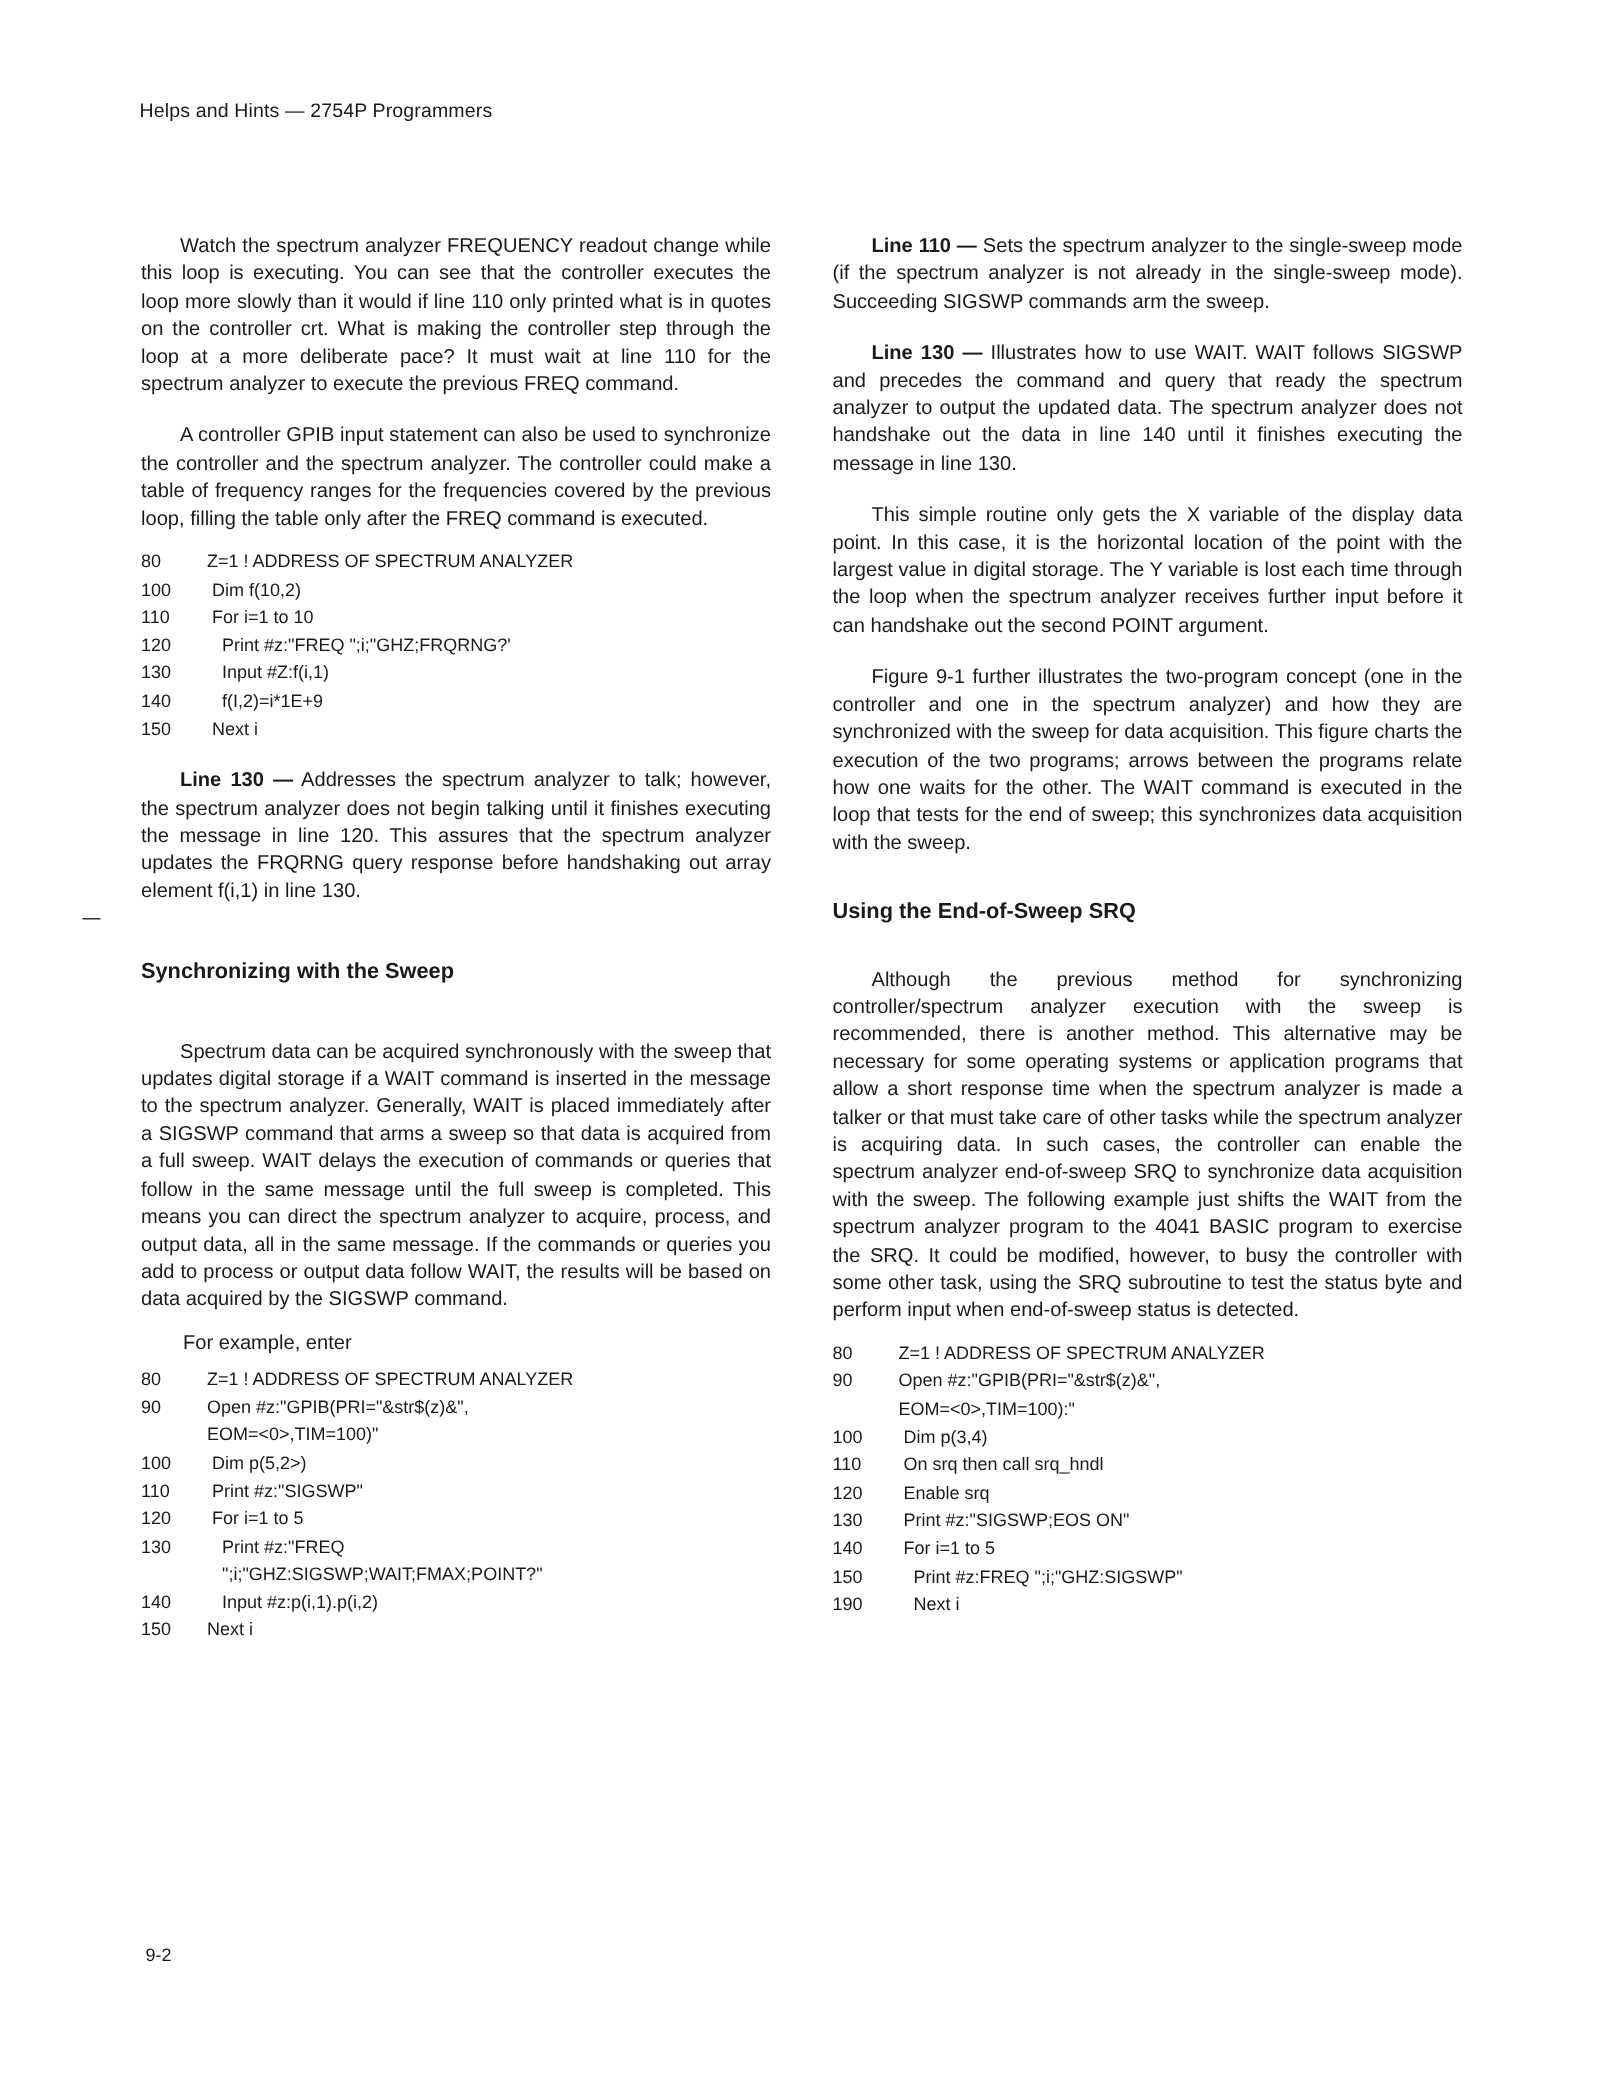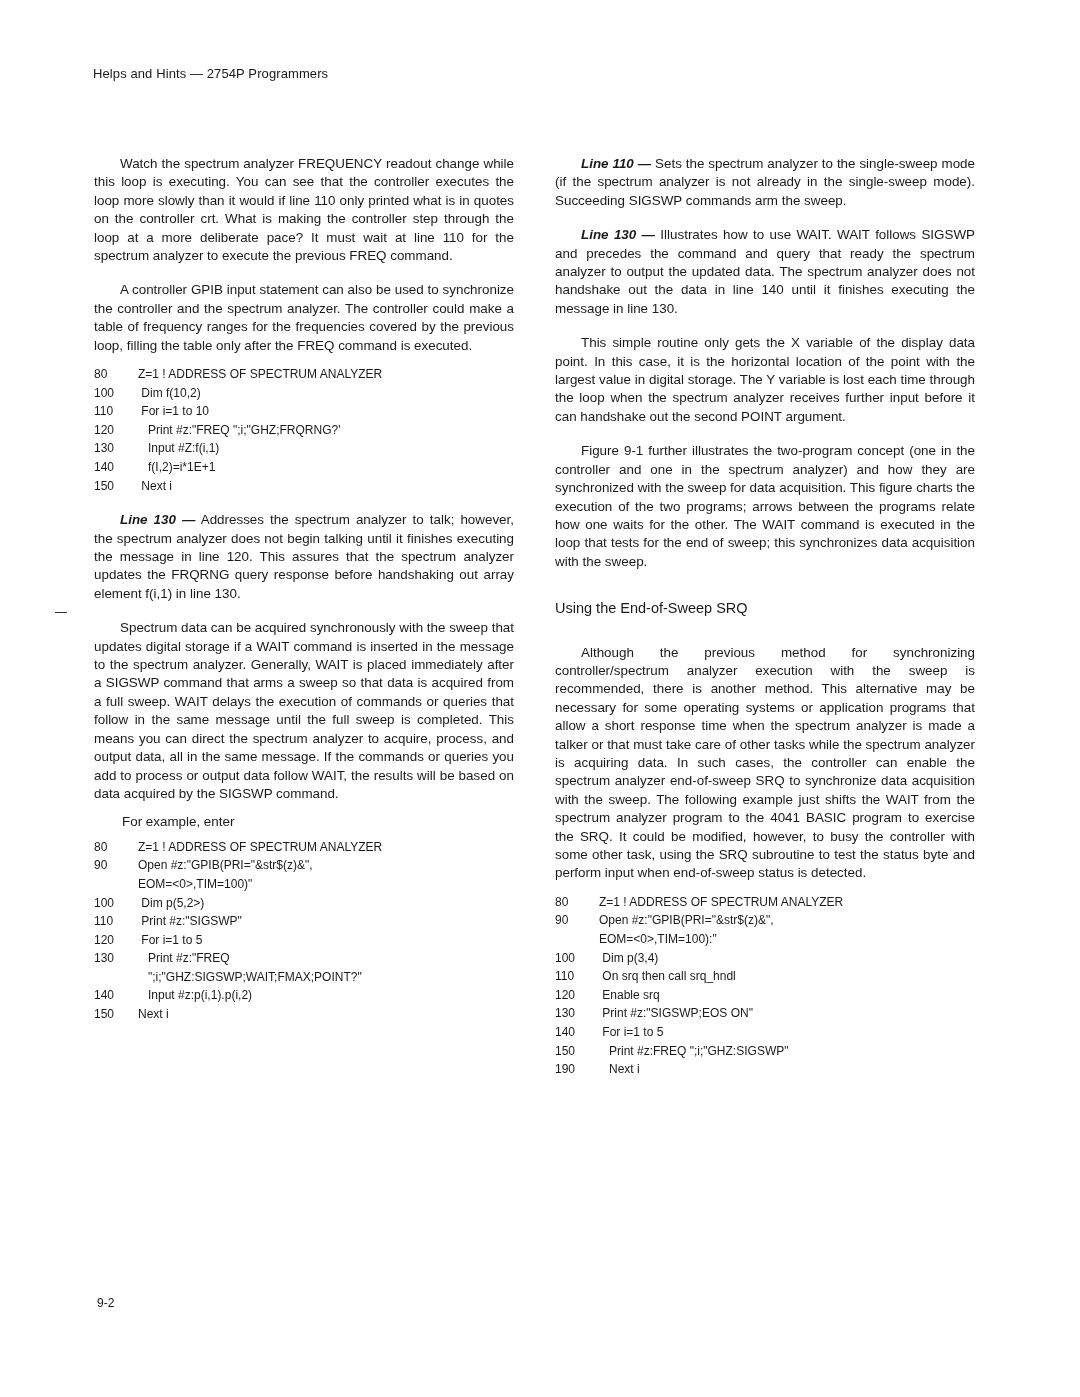--- a/index.html
+++ b/index.html
@@ -10,23 +10,23 @@
   .running-head {
     position: absolute; left: 93px; top: 66px;
     font-size: 13px; letter-spacing: 0.1px;
   }
   .col { position: absolute; width: 420px; font-size: 13.4px; line-height: 18.4px; }
   .col-left { left: 94px; top: 139px; }
   .col-right { left: 555px; top: 139px; }
   p.para {
     margin: 16px 0 10px 0; text-align: justify; text-indent: 26px;
   }
-  p.para .lead { font-weight: bold; font-style: italic; }
+  p.para .lead { font-weight: bold; }
   h2.section {
-    font-size: 14.5px; font-weight: normal; margin: 36px 0 34px 0;
+    font-size: 14.5px; font-weight: bold; margin: 36px 0 34px 0;
   }
   .code { margin: 0 0 12px 0; font-size: 12px; line-height: 18.6px; }
   .code .row { display: flex; }
   .code .num { width: 44px; flex: none; }
   .code .txt { white-space: pre; text-align: center; }
   .example-intro { margin: 0 0 6px 28px; }
   .page-num {
     position: absolute; left: 97px; top: 1296px;
     font-size: 12px;
   }
@@ -61,30 +61,31 @@
       <div class="row">
         <span class="num">120</span>
         <span class="txt">   Print #z:"FREQ ";i;"GHZ;FRQRNG?'</span>
       </div>
       <div class="row">
         <span class="num">130</span>
         <span class="txt">   Input #Z:f(i,1)</span>
       </div>
       <div class="row">
         <span class="num">140</span>
-        <span class="txt">   f(I,2)=i*1E+1</span>
+        <span class="txt">   f(I,2)=i*1E+9</span>
       </div>
       <div class="row">
         <span class="num">150</span>
         <span class="txt"> Next i</span>
       </div>
     </div>
 
   <p class="para"><span class="lead">Line 130 —</span><span> Addresses the spectrum analyzer to talk; however, the spectrum analyzer does not begin talking until it finishes executing the message in line 120. This assures that the spectrum analyzer updates the FRQRNG query response before handshaking out array element f(i,1) in line 130.</span></p>
 
+  <h2 class="section">Synchronizing with the Sweep</h2>
 
   <p class="para">Spectrum data can be acquired synchronously with the sweep that updates digital storage if a WAIT command is inserted in the message to the spectrum analyzer. Generally, WAIT is placed immediately after a SIGSWP command that arms a sweep so that data is acquired from a full sweep. WAIT delays the execution of commands or queries that follow in the same message until the full sweep is completed. This means you can direct the spectrum analyzer to acquire, process, and output data, all in the same message. If the commands or queries you add to process or output data follow WAIT, the results will be based on data acquired by the SIGSWP command.</p>
 
   <div class="example-intro">For example, enter</div>
 
   <div class="code">
       <div class="row">
         <span class="num">80</span>
         <span class="txt">Z=1 ! ADDRESS OF SPECTRUM ANALYZER</span>
       </div>

